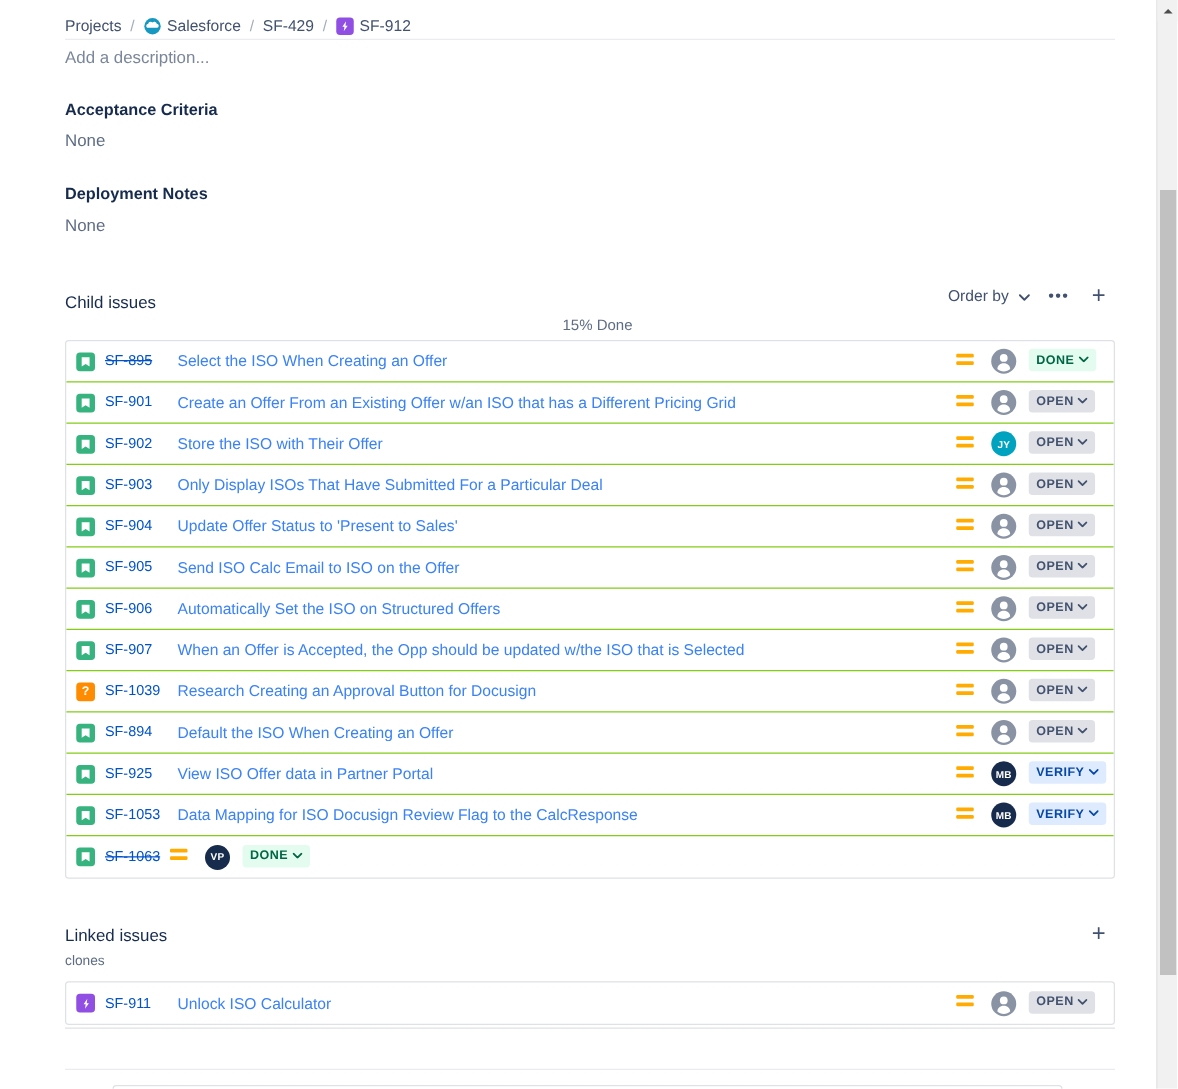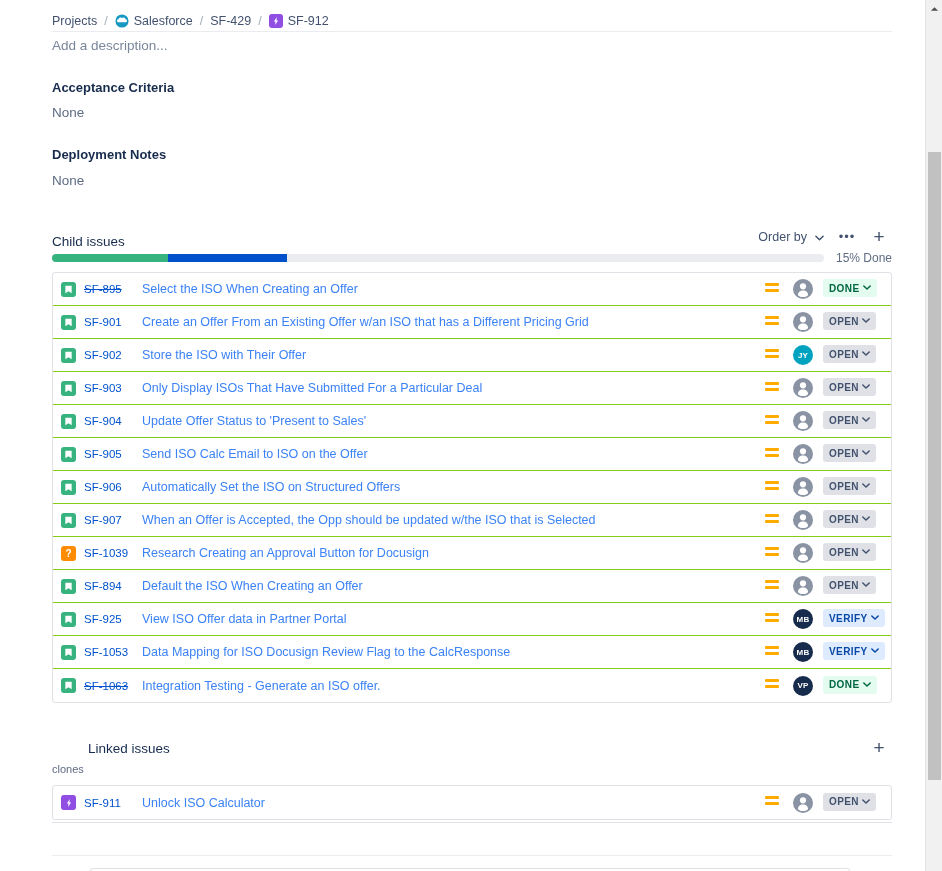--- a/index.html
+++ b/index.html
@@ -85,21 +85,21 @@
     color: #42526e; cursor: pointer; font-size: 15px;
     margin-left: 6px;
   }
   .dots { letter-spacing: 1px; font-size: 13px; line-height: 8px; }
   .plus { font-size: 19px; font-weight: 300; line-height: 14px; }
 
   
   .progress-wrap {
     position: absolute; left: 52px; top: 253px;
     width: 840px; height: 10px;
-    display: flex; align-items: center;
+    display: flex; align-items: center; flex-direction: column;
   }
   .progress-track {
     width: 778px; height: 8px; border-radius: 4px;
     background: #ebecf0; overflow: hidden; display: flex;
   }
   .seg-green { background: #36b37e; height: 100%; }
   .seg-blue  { background: #0052cc; height: 100%; }
   .progress-label {
     margin-left: 12px; font-size: 12px; color: #5e6c84; white-space: nowrap;
   }
@@ -182,21 +182,21 @@
   .st-verify { background: #deebff; color: #0747a6; }
   .badge-chev { font-size: 8px; line-height: 1; }
   .status-slot { width: 58px; display: flex; justify-content: flex-start; }
 
   
   .li-header {
     position: absolute; left: 52px; top: 738px;
     width: 840px; height: 20px;
     display: flex; align-items: center;
   }
-  .li-title { font-size: 13.5px; color: #172b4d; margin-left: 36px; }
+  .li-title { font-size: 13.5px; color: #172b4d; }
   .li-plus { margin-left: auto; }
   .li-relation {
     position: absolute; left: 52px; top: 763px;
     font-size: 11px; color: #5e6c84;
   }
 
   
   .bottom-rule {
     position: absolute; left: 52px; width: 840px; height: 1px;
     background: #dfe1e6;
@@ -626,21 +626,20 @@
           </span>
         </span>
       </div>
       <div class="issue-row">
         <span class="type-icon type-story">
           <svg width="9" height="9" viewBox="0 0 10 10">
             <path d="M1.5 0.8h7v8.4L5 6.9 1.5 9.2z" fill="#ffffff"></path>
           </svg>
         </span>
         <span class="issue-key done-key">SF-1063</span>
-        <span class="issue-summary">Integration Testing - Generate an ISO offer.</span>
         <span class="row-right">
           <span class="priority-icon">
             <i></i>
             <i></i>
           </span>
           <span class="avatar" style="background:#172b4d">VP</span>
           <span class="status-slot">
             <span class="status-badge st-done">
               <span>DONE</span>
               <span class="badge-chev"><svg width="8" height="5" viewBox="0 0 10 6">

